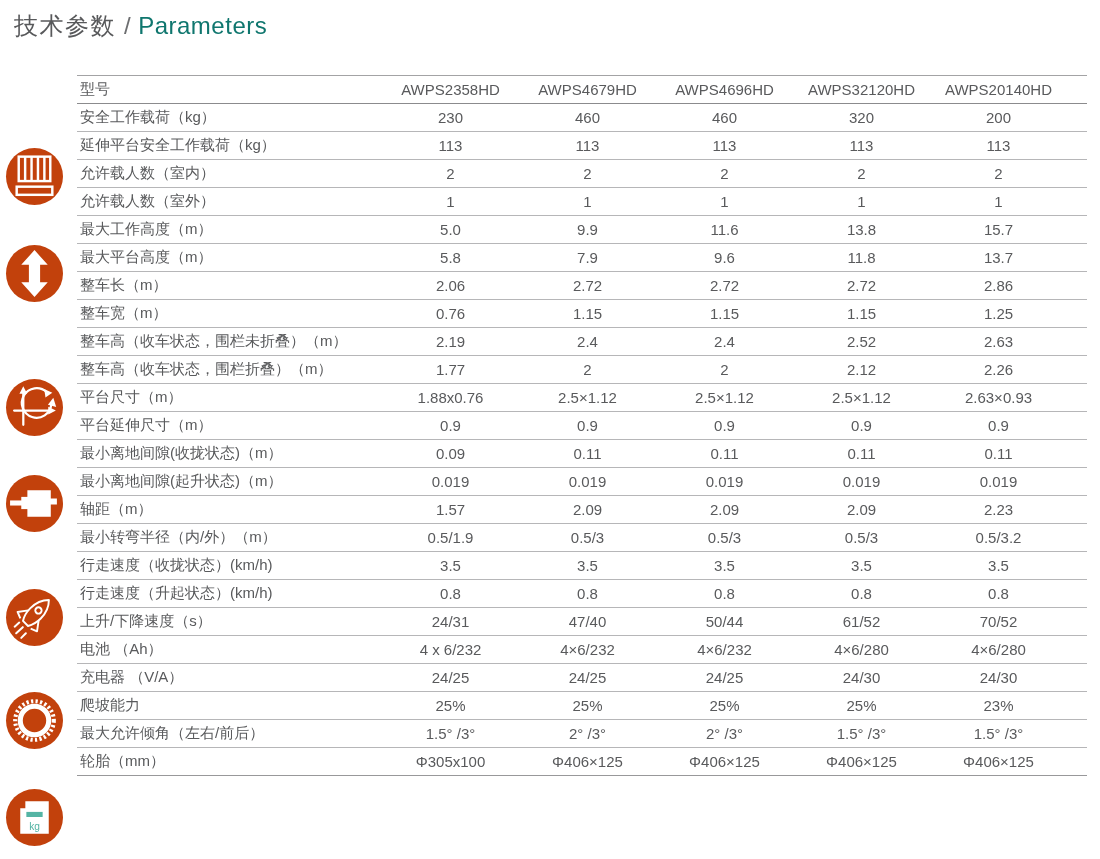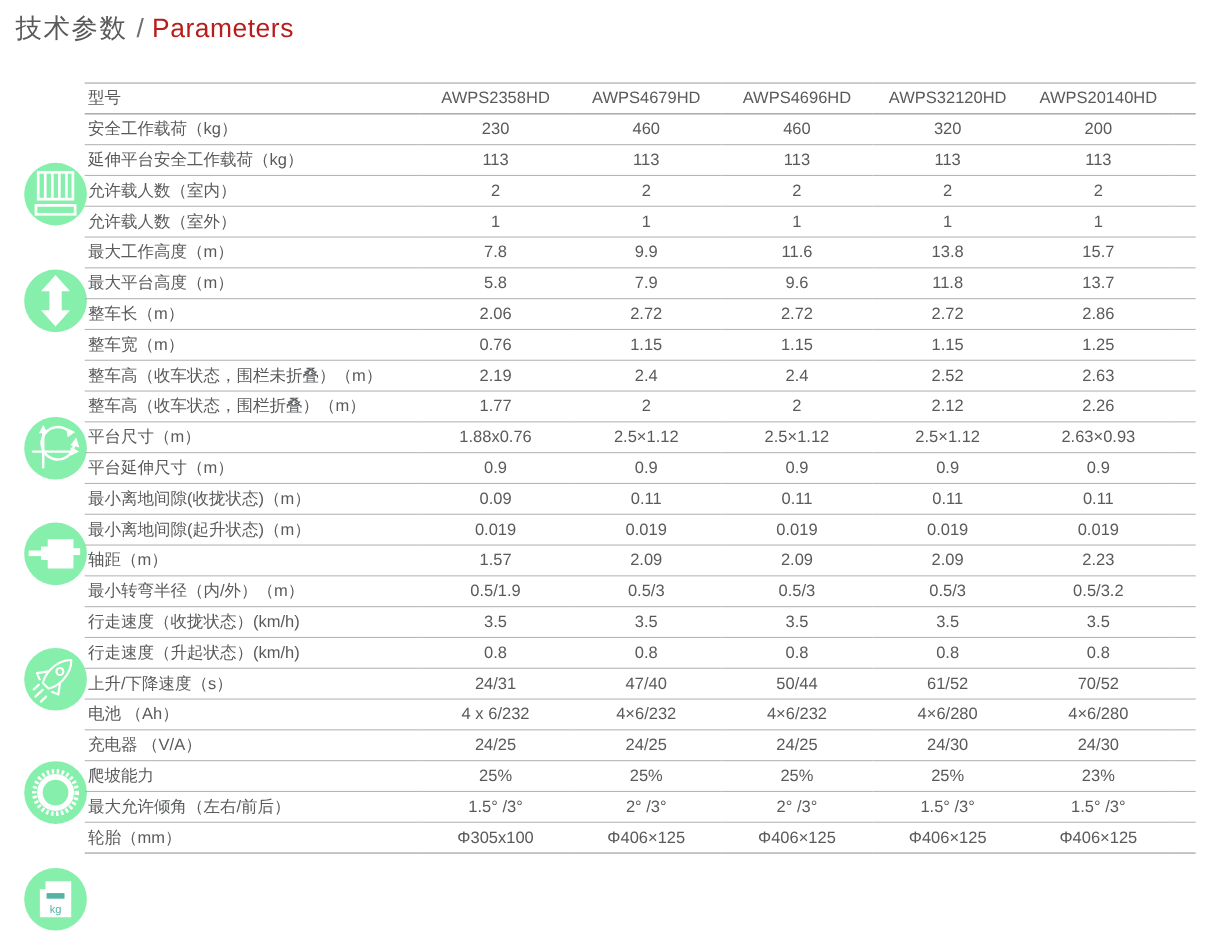--- a/index.html
+++ b/index.html
@@ -3,24 +3,24 @@
 <meta charset="utf-8">
 <style>
   * { box-sizing: border-box; }
   html,body { margin:0; padding:0; background:#ffffff; }
   body { font-family:"Liberation Sans","DejaVu Sans",sans-serif; }
   .page { position:relative; width:1100px; height:859px; background:#ffffff; overflow:hidden; }
 
   .title { position:absolute; left:14px; top:10px; margin:0; font-size:24px; font-weight:400;
            color:#58595b; letter-spacing:1.5px; white-space:nowrap; }
   .title .sep { margin:0 6px 0 8px; color:#6d6e70; }
-  .title .en  { color:#b91c1c; letter-spacing:0.5px; }
-
-  .icon-col .icon { position:absolute; left:22px; width:57px; height:57px; border-radius:50%;
-                    background:#86efac; }
+  .title .en  { color:#0f766e; letter-spacing:0.5px; }
+
+  .icon-col .icon { position:absolute; left:6px; width:57px; height:57px; border-radius:50%;
+                    background:#c2410c; }
   .icon svg { width:57px; height:57px; display:block; }
 
   table.params { position:absolute; left:77px; top:75px; width:1010px;
                  border-collapse:collapse; table-layout:fixed;
                  font-size:15px; color:#595a5c; }
   .params th, .params td { height:28px; padding:0; font-weight:400; vertical-align:middle;
                            overflow:hidden; white-space:nowrap; }
   .params .label { text-align:left; padding-left:3px; }
   .params .val   { text-align:center; }
   .params thead th { border-top:1px solid #a3a3a5; border-bottom:1px solid #8b8b8d; }
@@ -167,21 +167,21 @@
           <td class="label">允许载人数（室外）</td>
           <td class="val">1</td>
           <td class="val">1</td>
           <td class="val">1</td>
           <td class="val">1</td>
           <td class="val">1</td>
           <td></td>
         </tr>
         <tr>
           <td class="label">最大工作高度（m）</td>
-          <td class="val">7.8</td>
+          <td class="val">5.0</td>
           <td class="val">9.9</td>
           <td class="val">11.6</td>
           <td class="val">13.8</td>
           <td class="val">15.7</td>
           <td></td>
         </tr>
         <tr>
           <td class="label">最大平台高度（m）</td>
           <td class="val">5.8</td>
           <td class="val">7.9</td>

